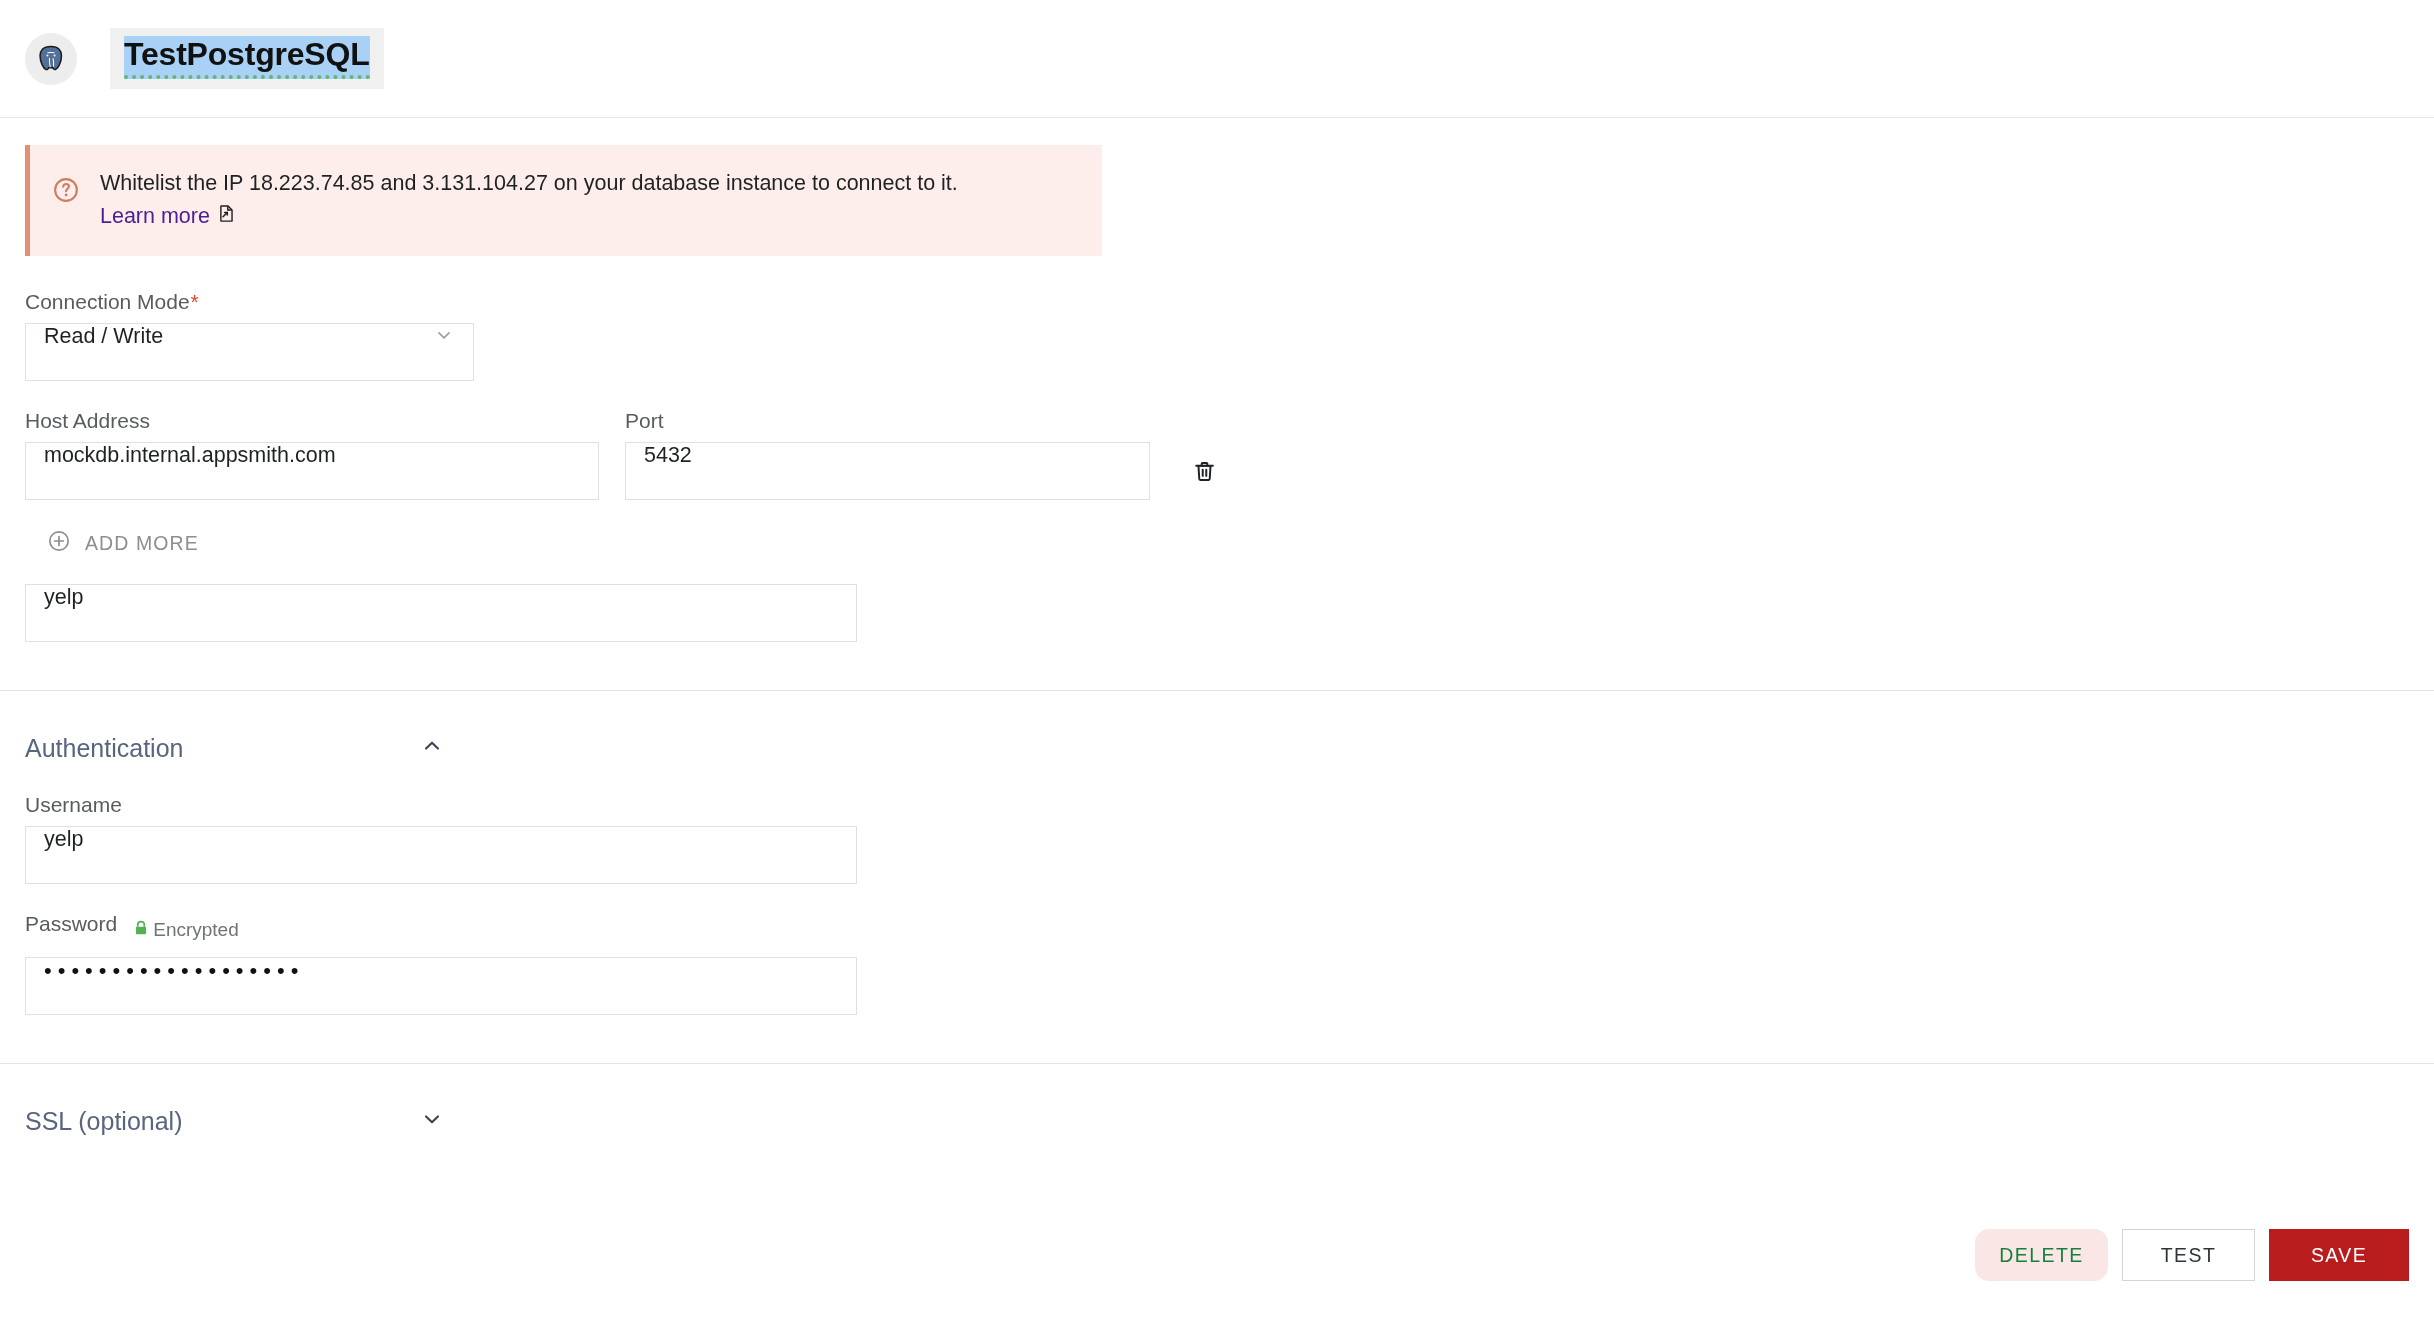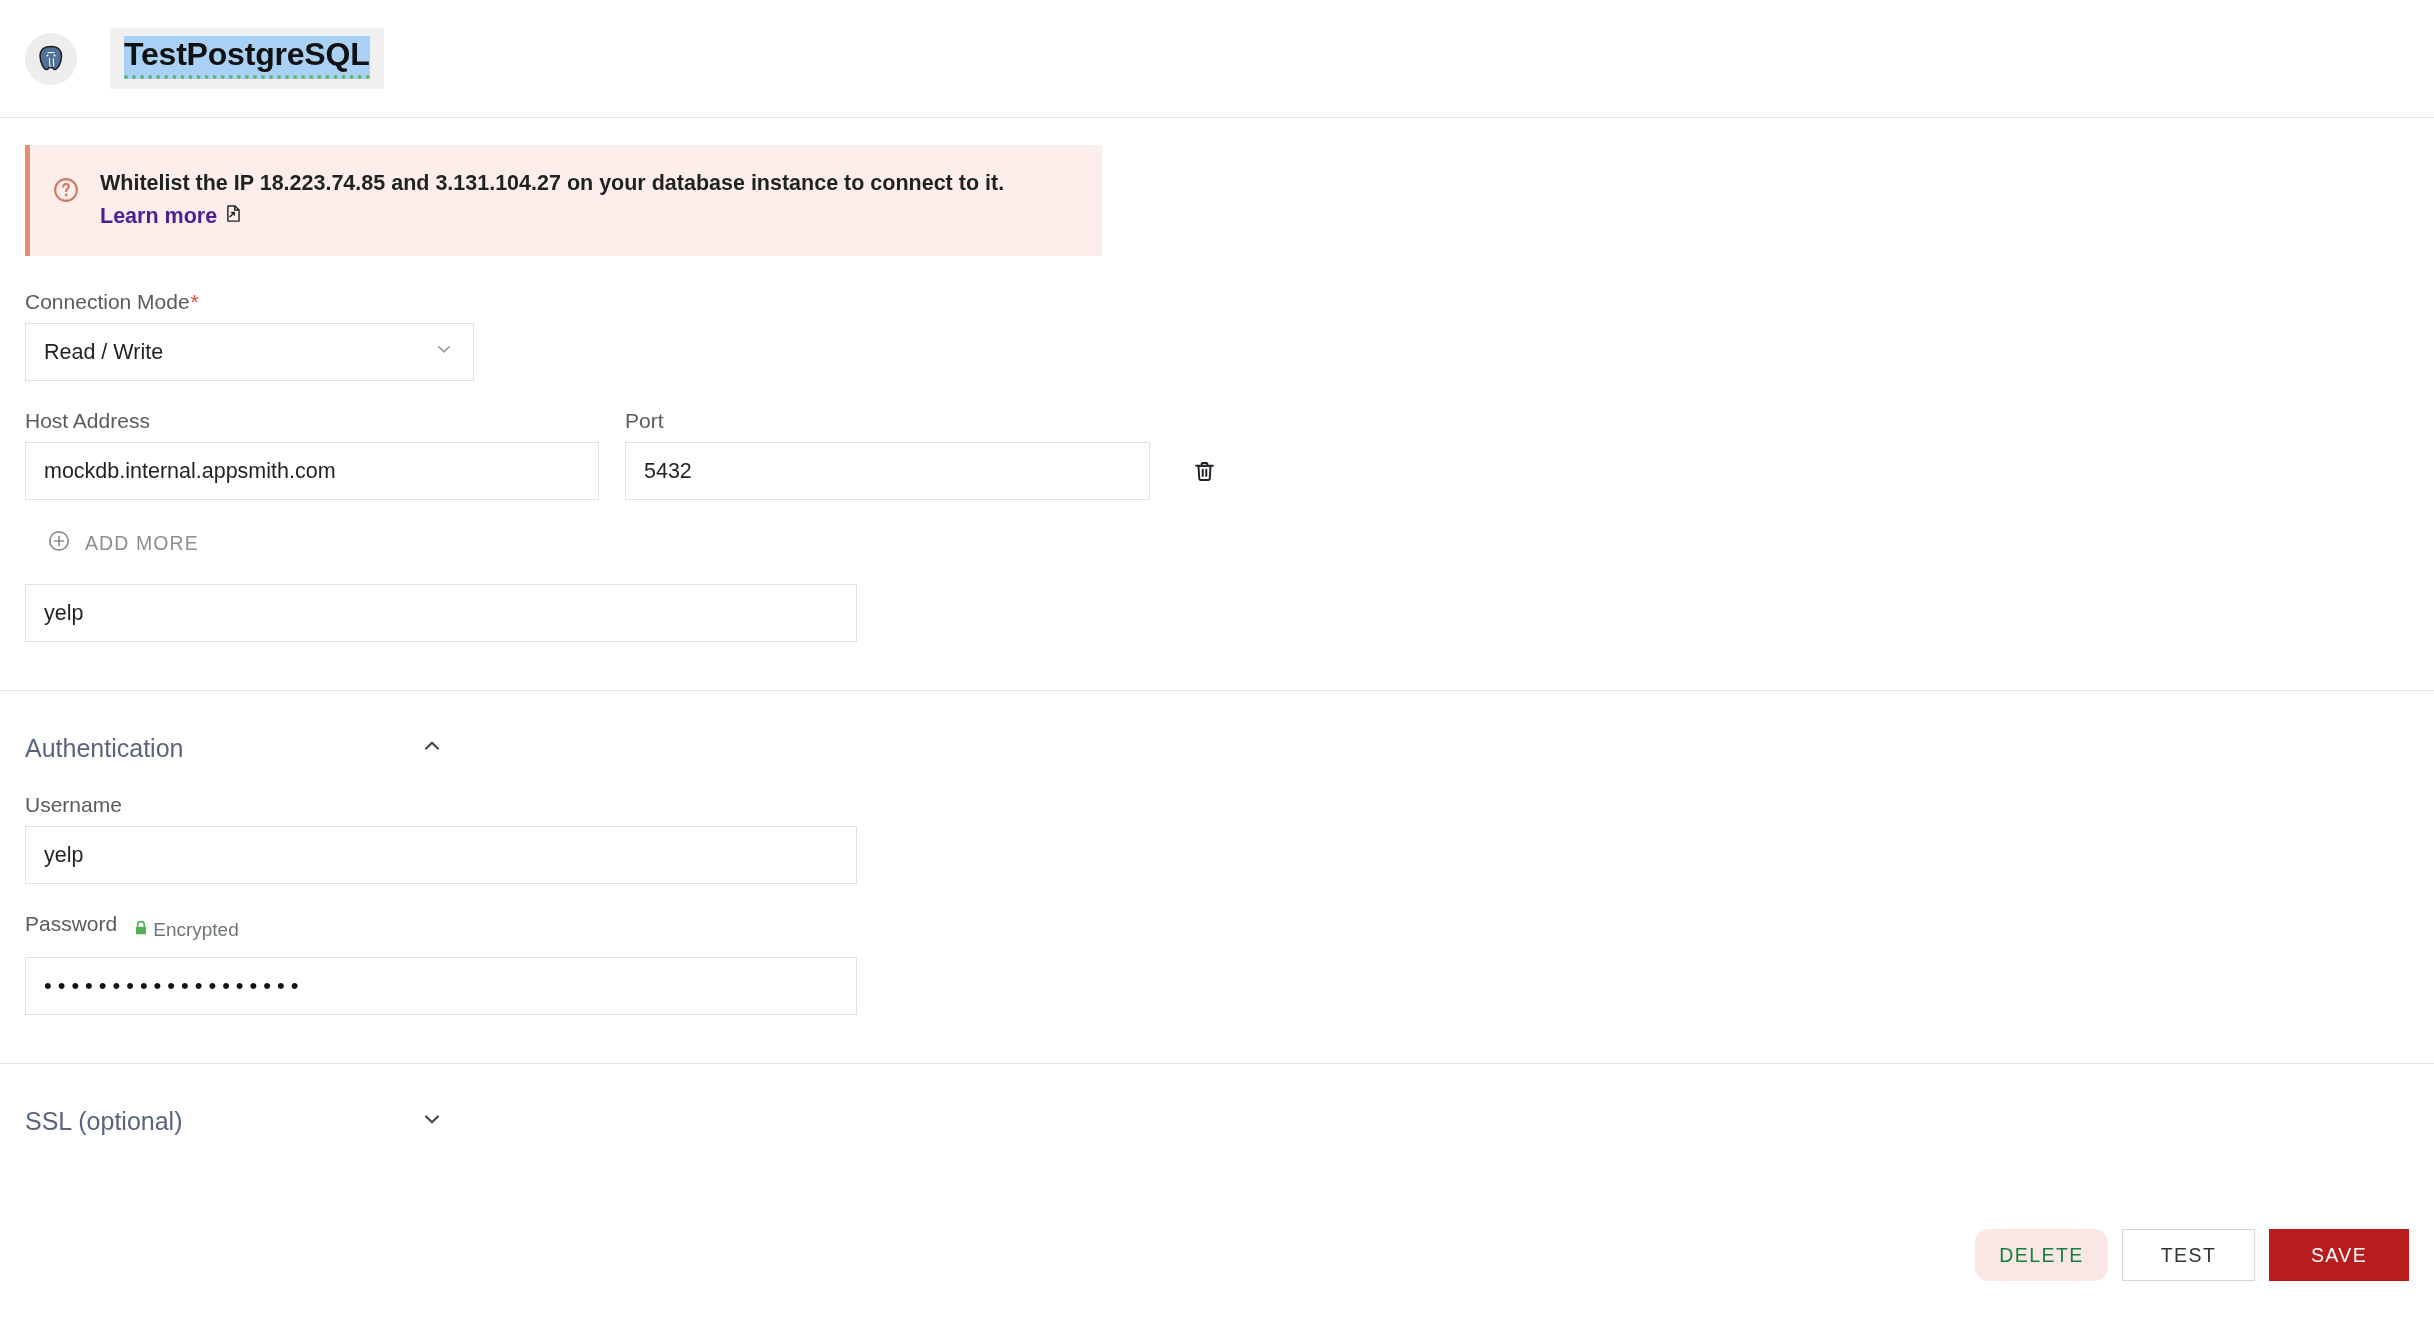--- a/index.html
+++ b/index.html
@@ -53,21 +53,20 @@
   .content { padding: 0 25px; }
 
   .callout {
     margin-top: 27px;
     width: 1077px;
     background: #fdeeeb;
     border-left: 5px solid #e58f72;
     display: flex;
     align-items: flex-start;
     padding: 22px 20px 24px 22px;
-    font-weight: bold;
   }
   .callout-icon { flex: 0 0 auto; margin-top: 9px; margin-right: 20px; }
   .callout-text {
     font-size: 21.5px;
     line-height: 1.52;
     color: #1f2223;
   }
   .callout-link {
     display: inline-flex;
     align-items: center;
@@ -83,21 +82,20 @@
     margin-bottom: 9px;
     display: block;
   }
   .req { color: #e8432f; margin-left: 1px; }
 
   .control {
     height: 58px;
     border: 1px solid #e0e0e0;
     background: #ffffff;
     display: flex;
-    align-items: center;
     padding: 0 18px;
     font-size: 21.5px;
     color: #1f2223;
   }
   .select-control {
     width: 449px;
     justify-content: space-between;
     cursor: pointer;
   }
   .chevron-sm { flex: 0 0 auto; margin-left: 10px; }

